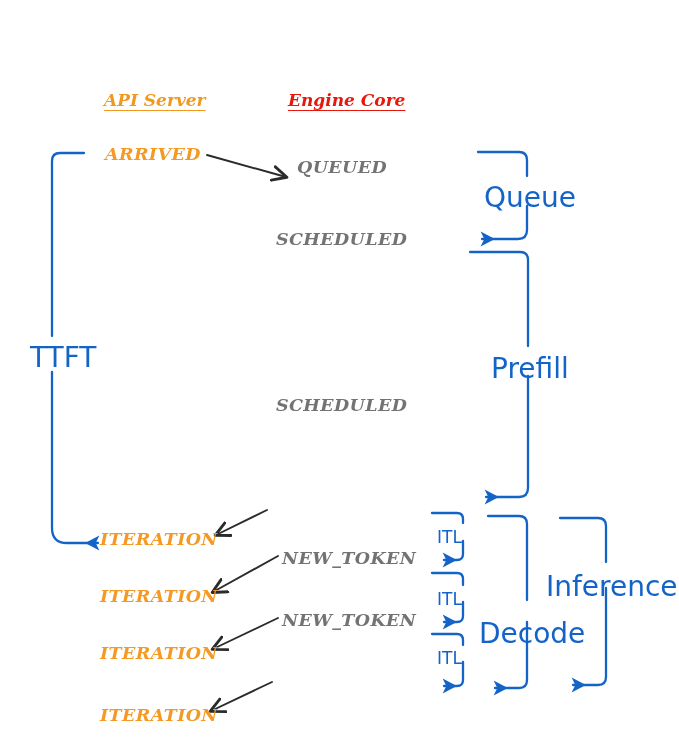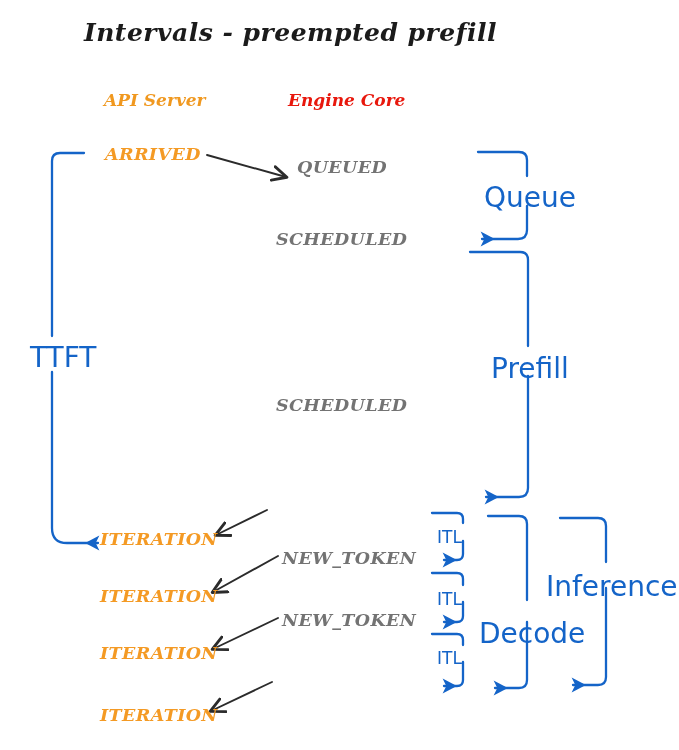--- a/index.html
+++ b/index.html
@@ -12,20 +12,21 @@
     font-family:"DejaVu Serif",serif;
     font-style:italic;font-weight:bold;
     font-size:25px;color:#1b1b1b;
     letter-spacing:0.5px;
   }
 
   .colhead{
     font-family:"DejaVu Serif",serif;
     font-style:italic;font-weight:bold;
     font-size:17px;
+    text-decoration:underline;
     text-underline-offset:4px;
   }
   .colhead.api{color:#f0981f;}
   .colhead.engine{color:#e8170c;}
 
   .state{
     font-family:"DejaVu Serif",serif;
     font-style:italic;font-weight:bold;
     font-size:17.5px;letter-spacing:0.4px;
   }
@@ -104,21 +105,20 @@
       <path d="M488,516 L519,516 Q527,516 527,524 L527,600" fill="none" stroke="#1464c8" stroke-width="2.3" stroke-linecap="round"></path>
       <path d="M527,622 L527,680 Q527,688 519,688 L495,688" fill="none" stroke="#1464c8" stroke-width="2.3" stroke-linecap="round" marker-end="url(#bluTri)"></path>
     </g>
 
     <g>
       <path d="M560,518 L598,518 Q606,518 606,526 L606,562" fill="none" stroke="#1464c8" stroke-width="2.3" stroke-linecap="round"></path>
       <path d="M606,588 L606,677 Q606,685 598,685 L573,685" fill="none" stroke="#1464c8" stroke-width="2.3" stroke-linecap="round" marker-end="url(#bluTri)"></path>
     </g>
   </svg>
 
-  <div class="lbl title" style="left:84px;top:20px;">Intervals - preempted prefill</div>
 
   <div class="lbl colhead api" style="left:104px;top:92px;">API Server</div>
   <div class="lbl colhead engine" style="left:288px;top:92px;">Engine Core</div>
 
   <div class="lbl state orange" style="left:105px;top:146px;">ARRIVED</div>
   <div class="lbl state orange" style="left:100px;top:531px;">ITERATION</div>
   <div class="lbl state orange" style="left:100px;top:588px;">ITERATION</div>
   <div class="lbl state orange" style="left:100px;top:645px;">ITERATION</div>
   <div class="lbl state orange" style="left:100px;top:707px;">ITERATION</div>
 

